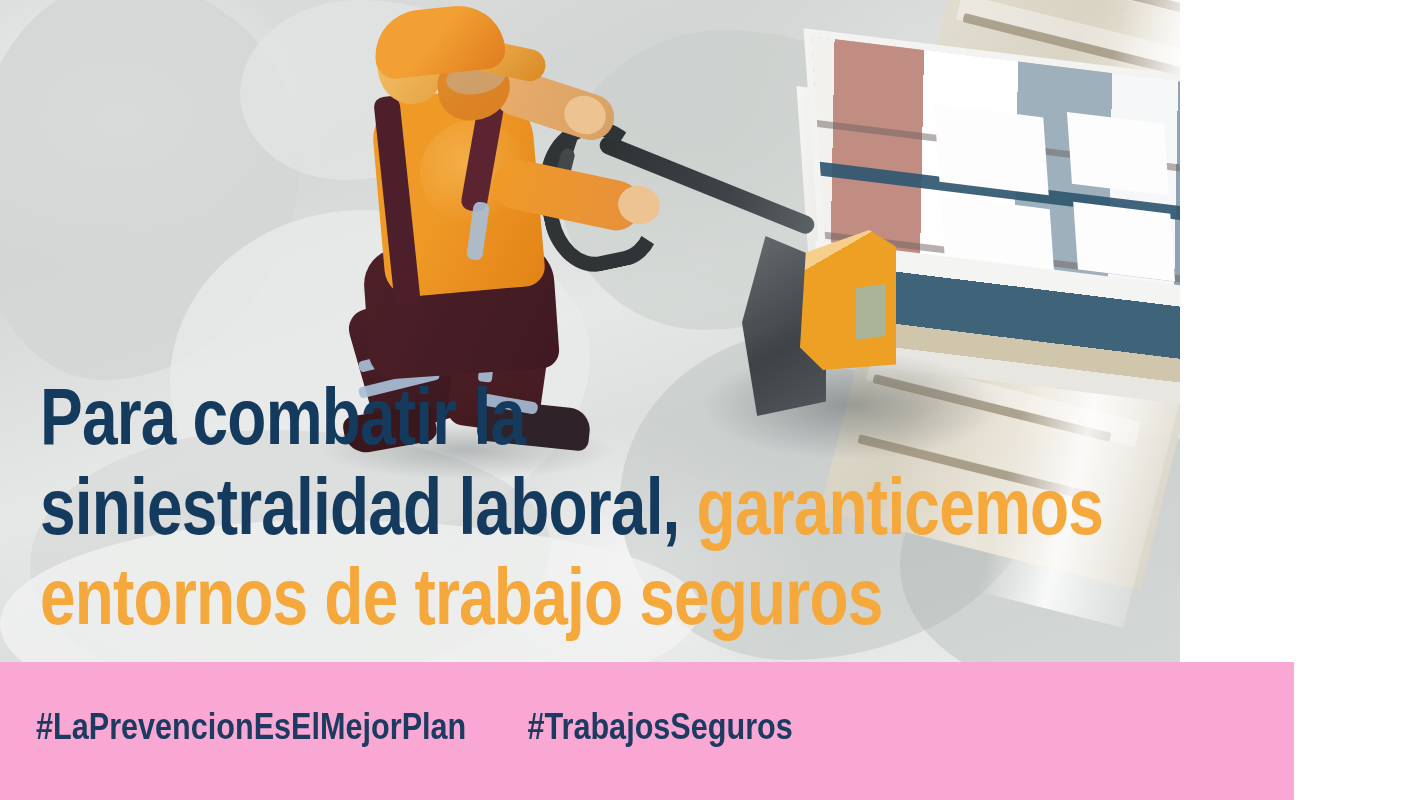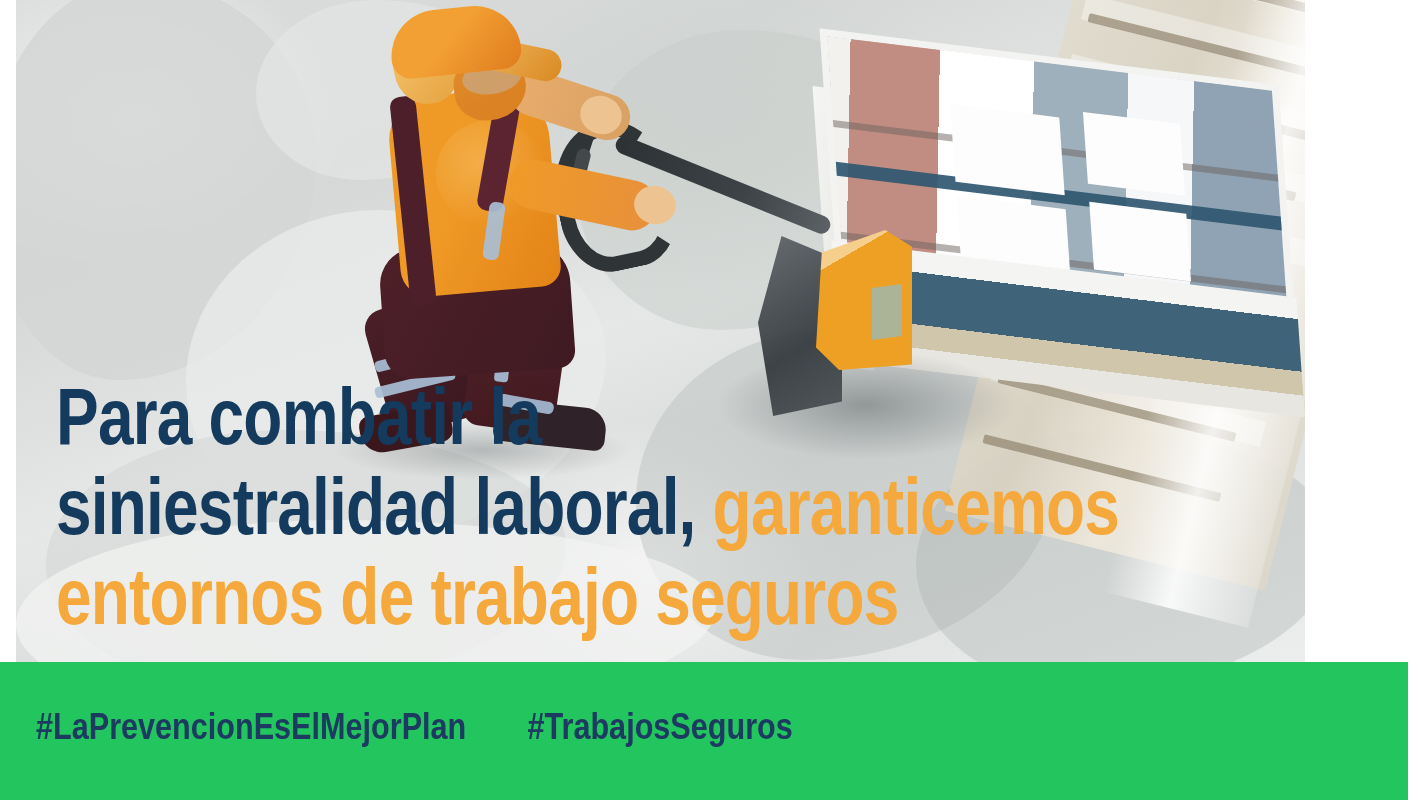--- a/index.html
+++ b/index.html
@@ -7,21 +7,21 @@
   body { font-family:"Liberation Sans", sans-serif; }
 
   #poster {
     position:relative;
     width:1418px; height:800px;
     overflow:hidden;
   }
 
   
   #photo {
-    position:absolute; left:16px; top:0; width:1289px; height:662px;
+    position:absolute; left:0; top:0; width:1180px; height:662px;
     overflow:hidden;
     background:
       radial-gradient(ellipse 300px 220px at 120px 120px, rgba(255,255,255,.75), rgba(255,255,255,0) 70%),
       radial-gradient(ellipse 260px 200px at 640px 560px, rgba(255,255,255,.7), rgba(255,255,255,0) 70%),
       radial-gradient(ellipse 420px 300px at 300px 610px, rgba(236,238,238,.9), rgba(236,238,238,0) 72%),
       radial-gradient(ellipse 340px 260px at 700px 120px, rgba(206,211,209,.75), rgba(206,211,209,0) 70%),
       linear-gradient(160deg,#dcdedd 0%, #d4d7d6 25%, #e6e8e7 48%, #d9dbda 66%, #eceeed 100%);
   }
   
   .blob { position:absolute; border-radius:46% 54% 60% 40% / 52% 44% 56% 48%; }
@@ -251,22 +251,22 @@
     transform:scaleX(.80);
     transform-origin:left center;
     white-space:nowrap;
   }
   .hl-navy   { color:#143a5e; }
   .hl-orange { color:#f5a93c; }
   .hl-line   { display:block; }
 
   
   #footer {
-    position:absolute; left:0; top:662px; width:1408px; height:138px;
-    background:#22c55e;
+    position:absolute; left:0; top:662px; width:1294px; height:138px;
+    background:#f9a8d4;
   }
   #hashtags {
     position:absolute; left:36px; top:44px;
     font-family:"Liberation Sans Narrow","Liberation Sans", sans-serif;
     font-weight:bold; font-size:36px; color:#1d3a60;
     transform:scaleX(.85); transform-origin:left center;
     white-space:nowrap;
   }
   #hashtags span { display:inline-block; }
   #tag2 { margin-left:72px; }

